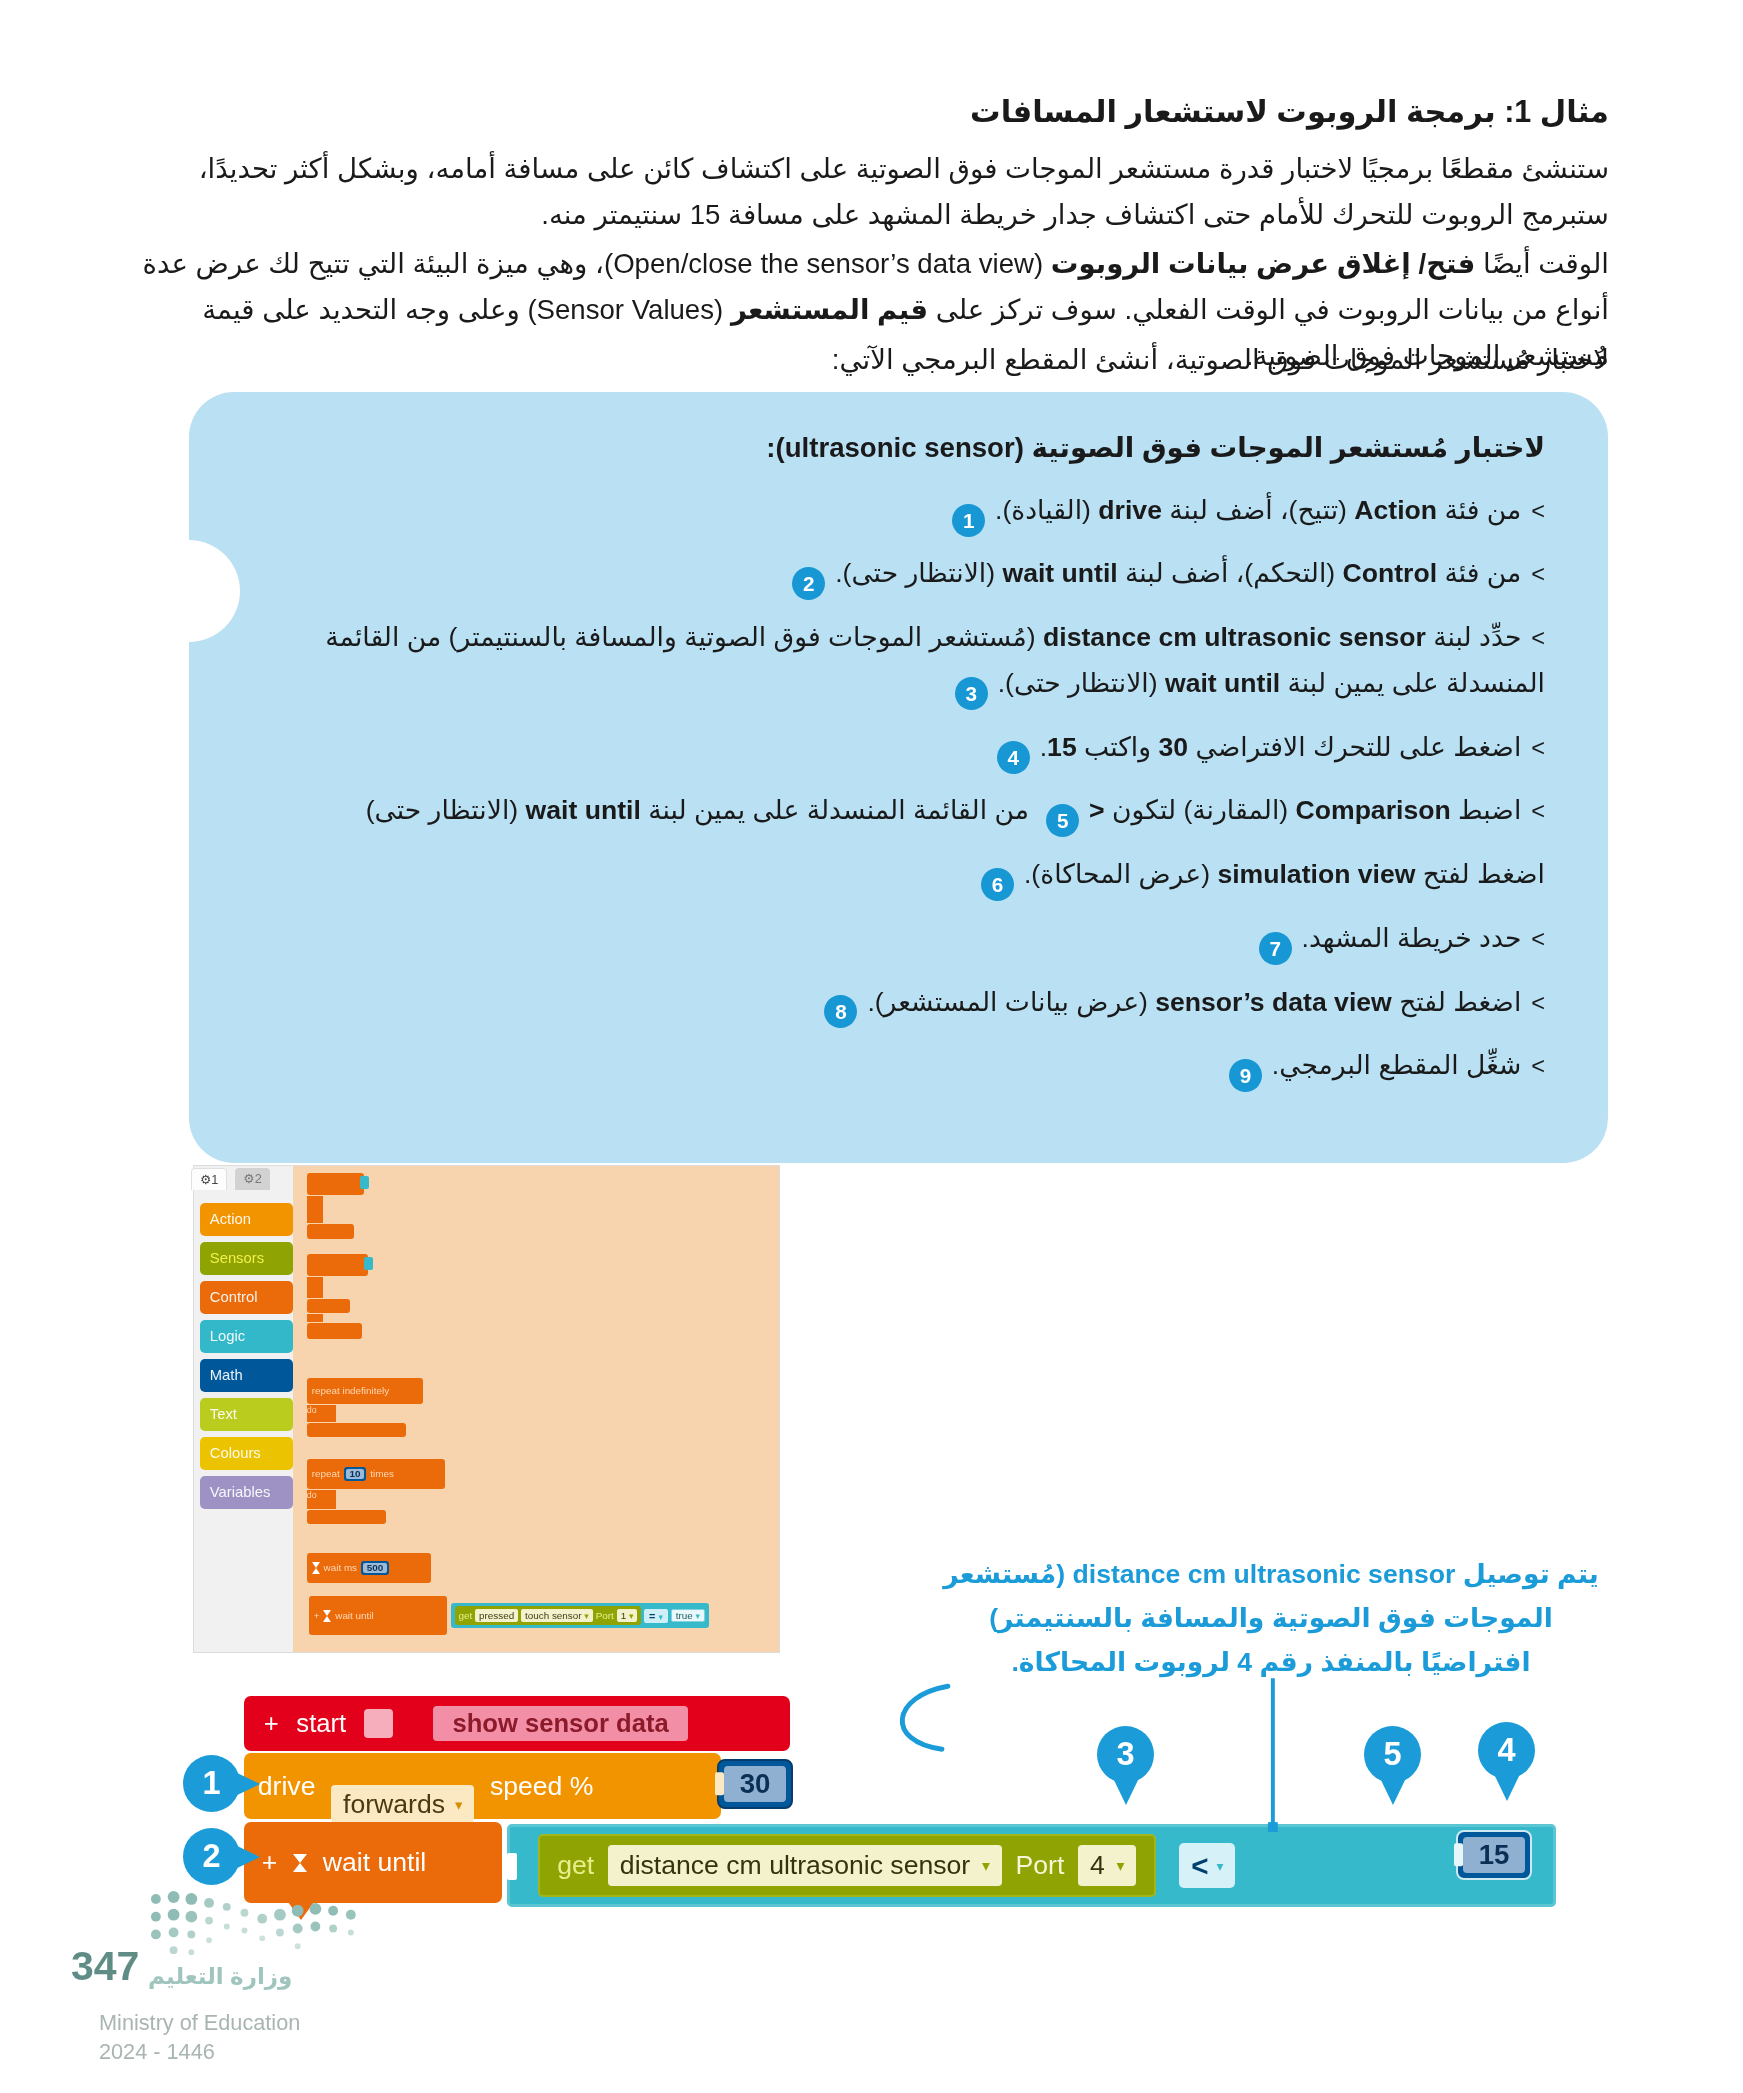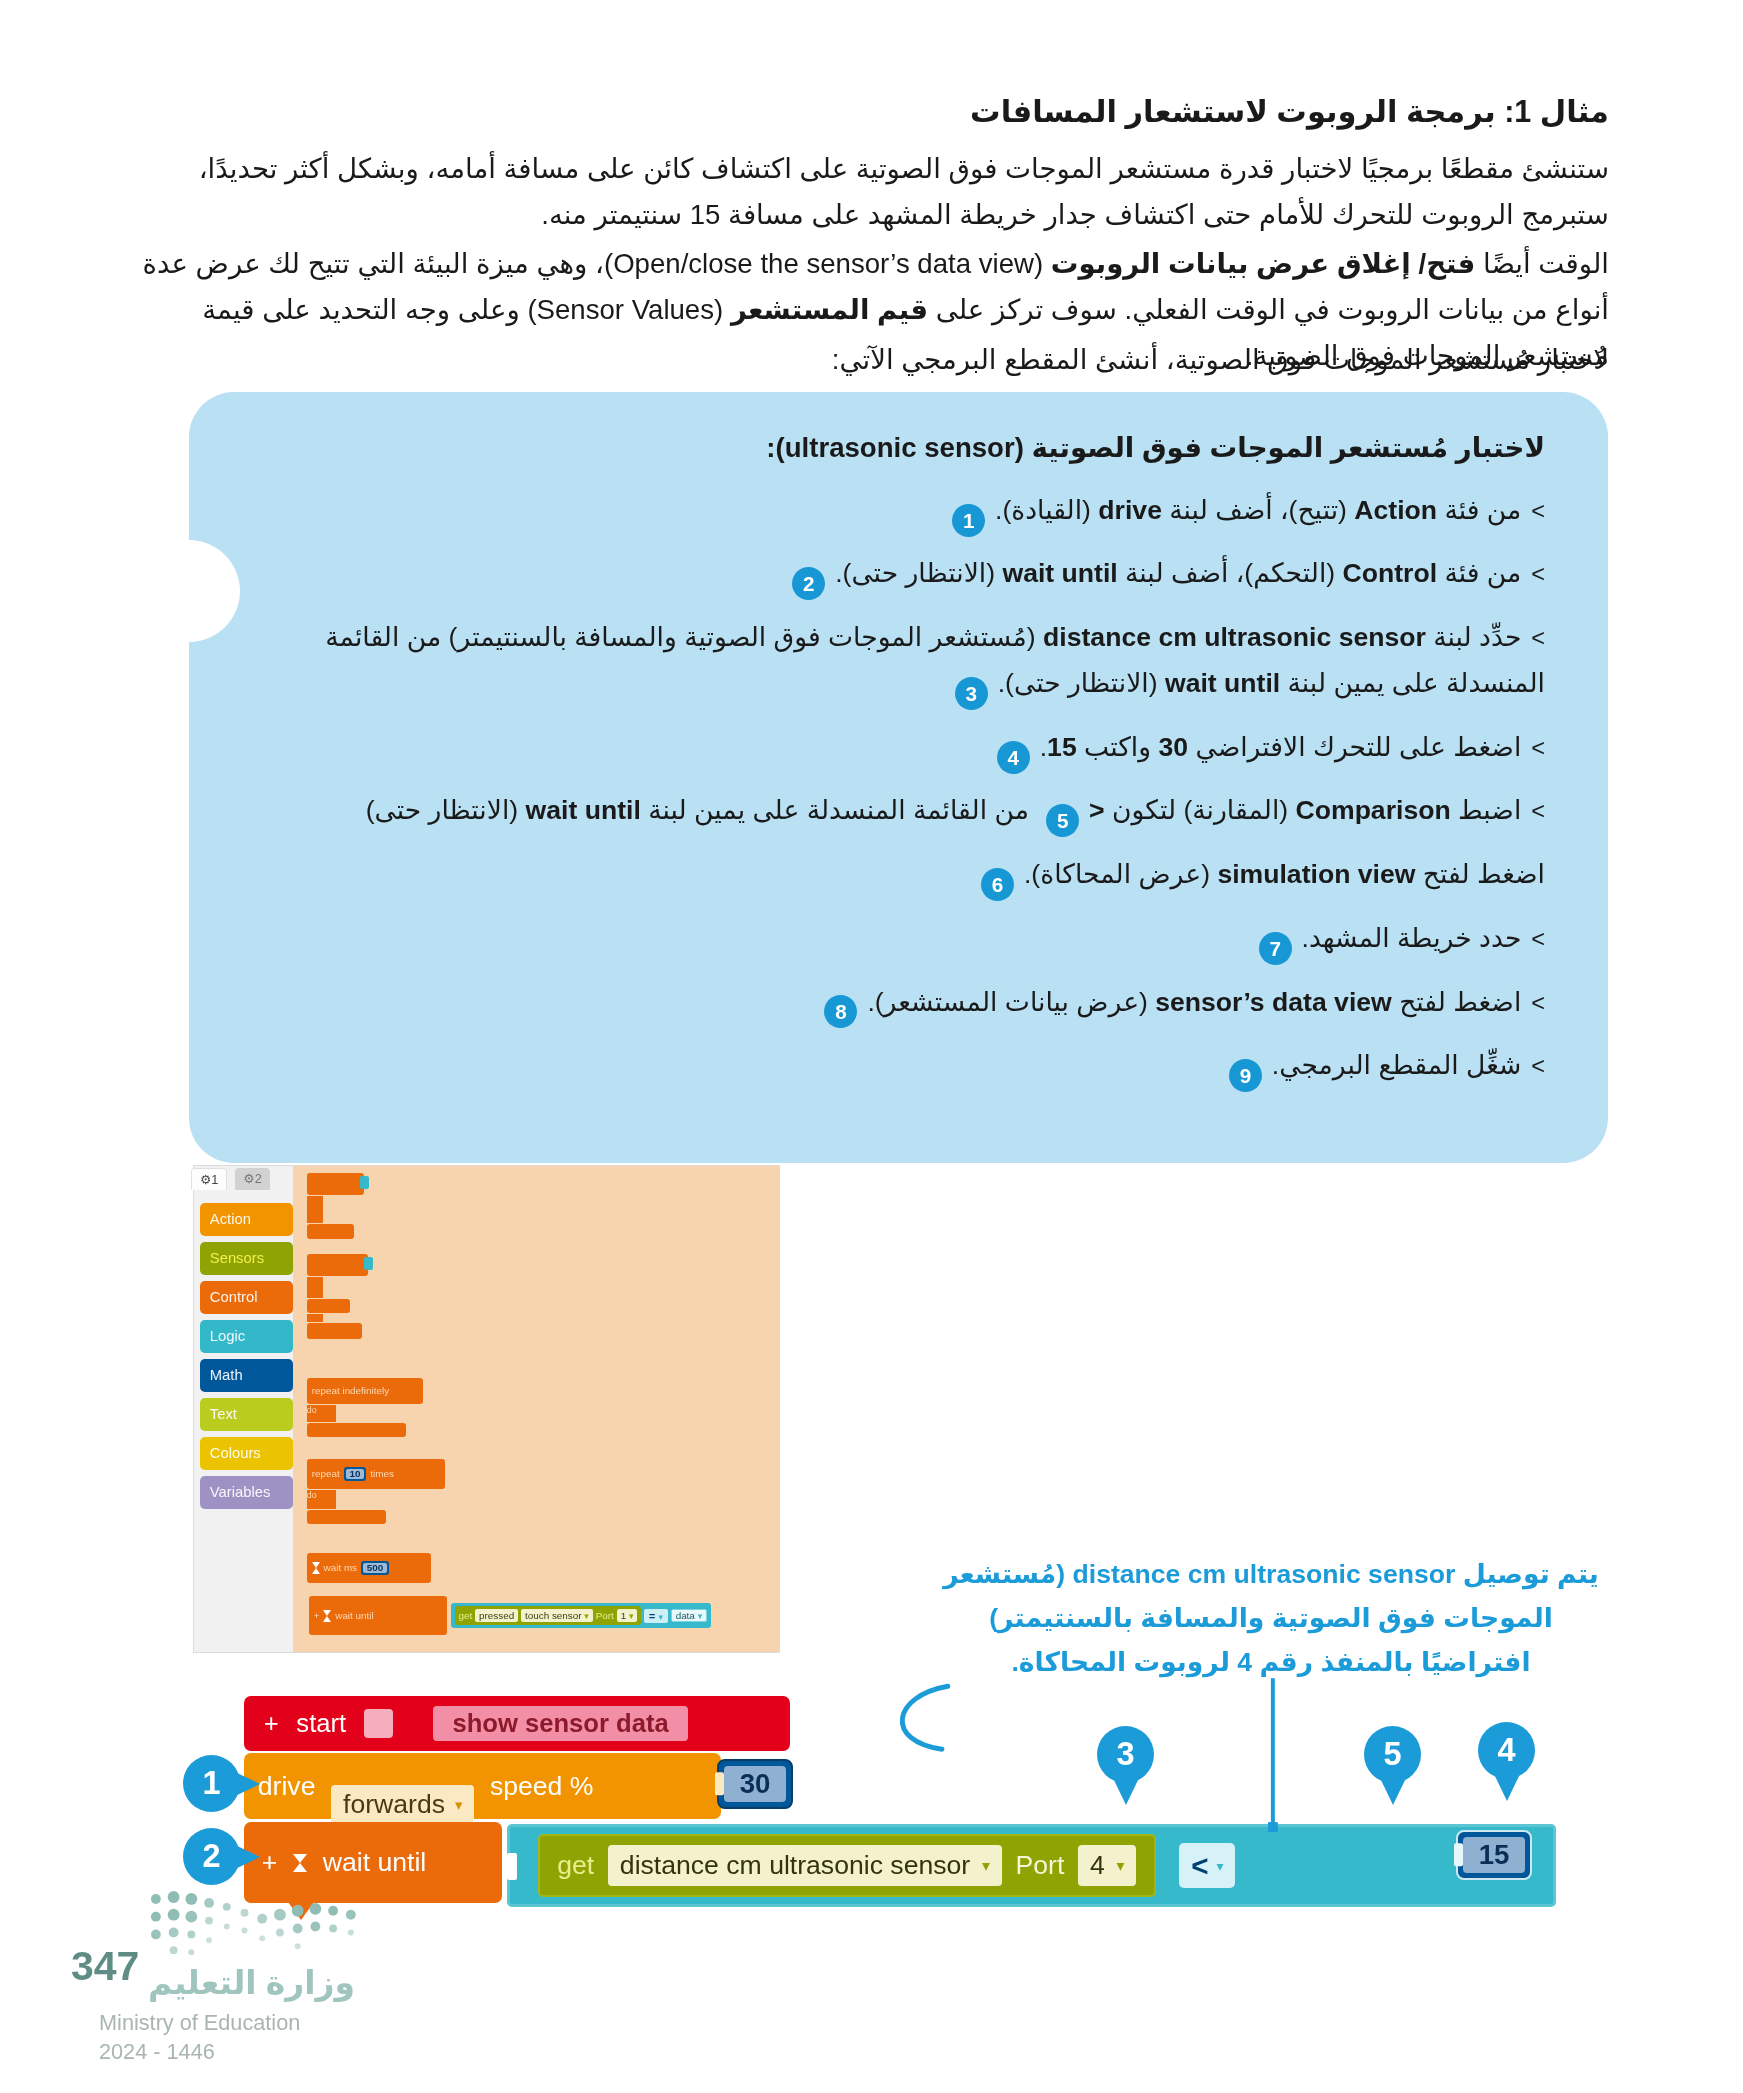--- a/index.html
+++ b/index.html
@@ -109,21 +109,21 @@
   .pin.down::after{content:"";position:absolute;top:88%;left:50%;transform:translateX(-50%);
                    width:0;height:0;border:14.8px solid transparent;border-top:29.6px solid #1b9cd9;border-bottom:none;}
   .pin.right::after{content:"";position:absolute;left:84%;top:50%;transform:translateY(-50%);
                     width:0;height:0;border:14.8px solid transparent;border-left:29.6px solid #1b9cd9;border-right:none;}
   
   .annotation{position:absolute;left:936px;top:1552px;width:670px;direction:rtl;text-align:center;
               font-size:26.6px;line-height:44px;font-weight:bold;color:#1b9cd9;z-index:4;}
   .overlay-svg{position:absolute;left:0;top:0;z-index:5;pointer-events:none;}
   
   .pg-num{position:absolute;left:71px;top:1943px;font-size:41px;font-weight:bold;color:#5f8d86;z-index:2;}
-  .min-ar{position:absolute;left:148px;top:1963px;font-size:33px;font-weight:bold;color:#9fc5be;direction:rtl;}
+  .min-ar{position:absolute;left:148px;top:1963px;font-size:23px;font-weight:bold;color:#9fc5be;direction:rtl;}
   .min-en{position:absolute;left:99px;top:2010px;font-size:21.7px;color:#a9b5b3;}
   .min-years{position:absolute;left:99px;top:2039px;font-size:21.7px;color:#a9b5b3;}
 </style>
 </head>
 <body>
 
 <div class="page">
 
   <div class="doc-title rtl">مثال 1: برمجة الروبوت لاستشعار المسافات</div>
   <div class="para rtl" style="top:146px;">ستنشئ مقطعًا برمجيًا لاختبار قدرة مستشعر الموجات فوق الصوتية على اكتشاف كائن على مسافة أمامه، وبشكل أكثر تحديدًا، ستبرمج الروبوت للتحرك للأمام حتى اكتشاف جدار خريطة المشهد على مسافة 15 سنتيمتر منه.</div>
@@ -236,21 +236,21 @@
           </div>
         <div class="mini-cyan">
           <div class="mini-green">
             <span class="g-lab">get</span>
             <span class="mini-field"><span>pressed</span></span>
             <span class="mini-field"><span>touch sensor</span> <span class="arr">▾</span></span>
             <span class="g-lab">Port</span>
             <span class="mini-field"><span>1</span> <span class="arr">▾</span></span>
           </div>
           <span class="mini-op"><span>=</span> <span class="arr-c">▾</span></span>
-          <span class="mini-true"><span>data</span> <span class="arr-c">▾</span></span>
+          <span class="mini-true"><span>true</span> <span class="arr-c">▾</span></span>
         </div>
       </div>
     </div>
   </div>
 
   <div class="blk blk-start">
     <span>+</span>
     <span>start</span>
     <span class="start-check"></span>
     <span class="start-banner">show sensor data</span>

